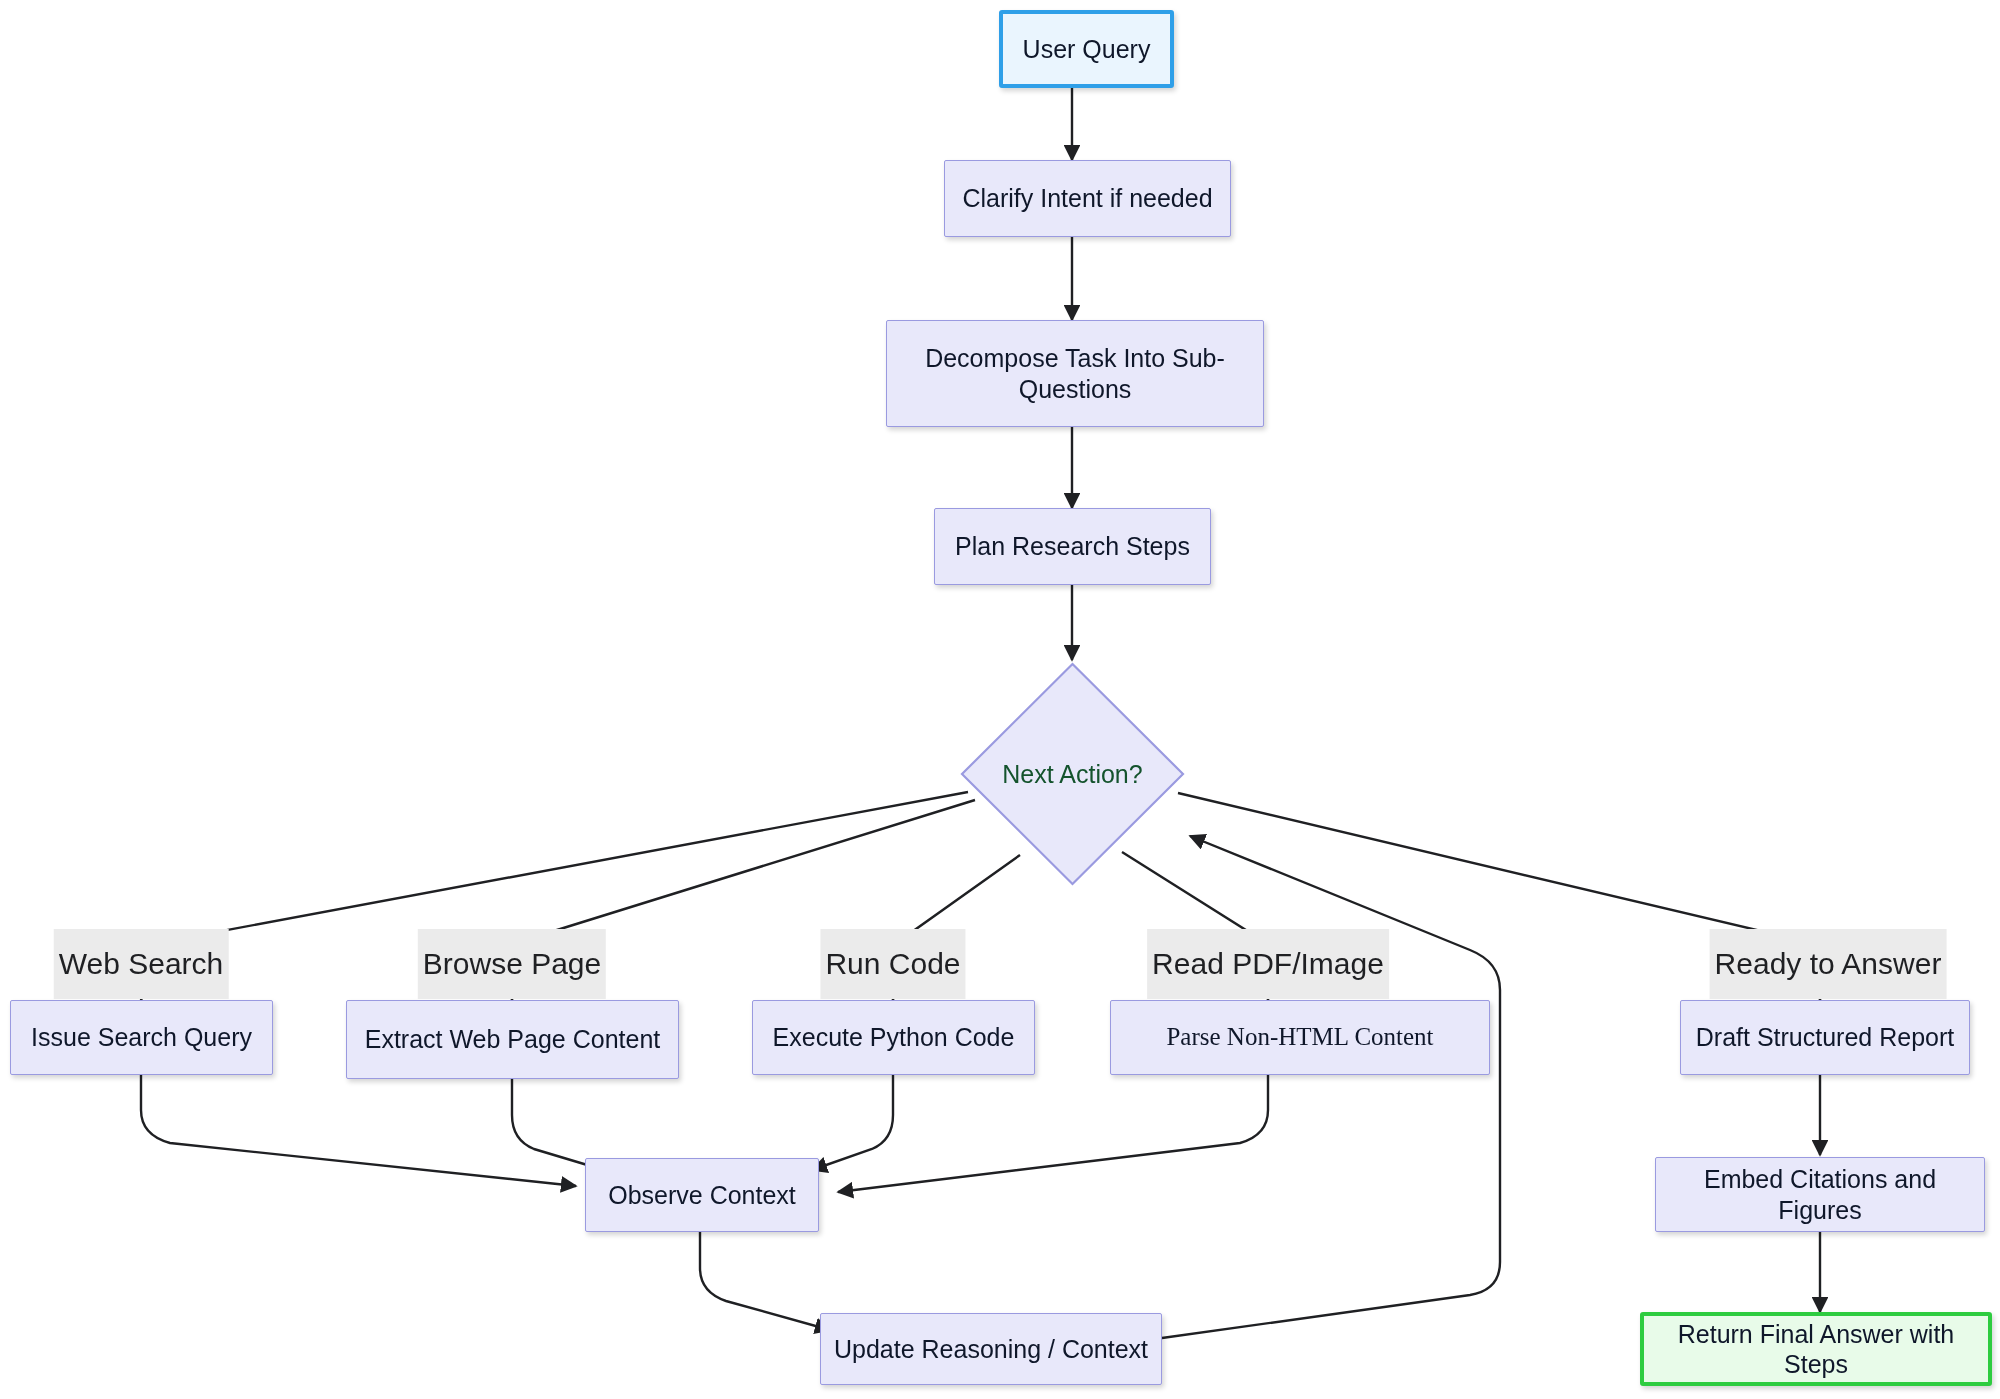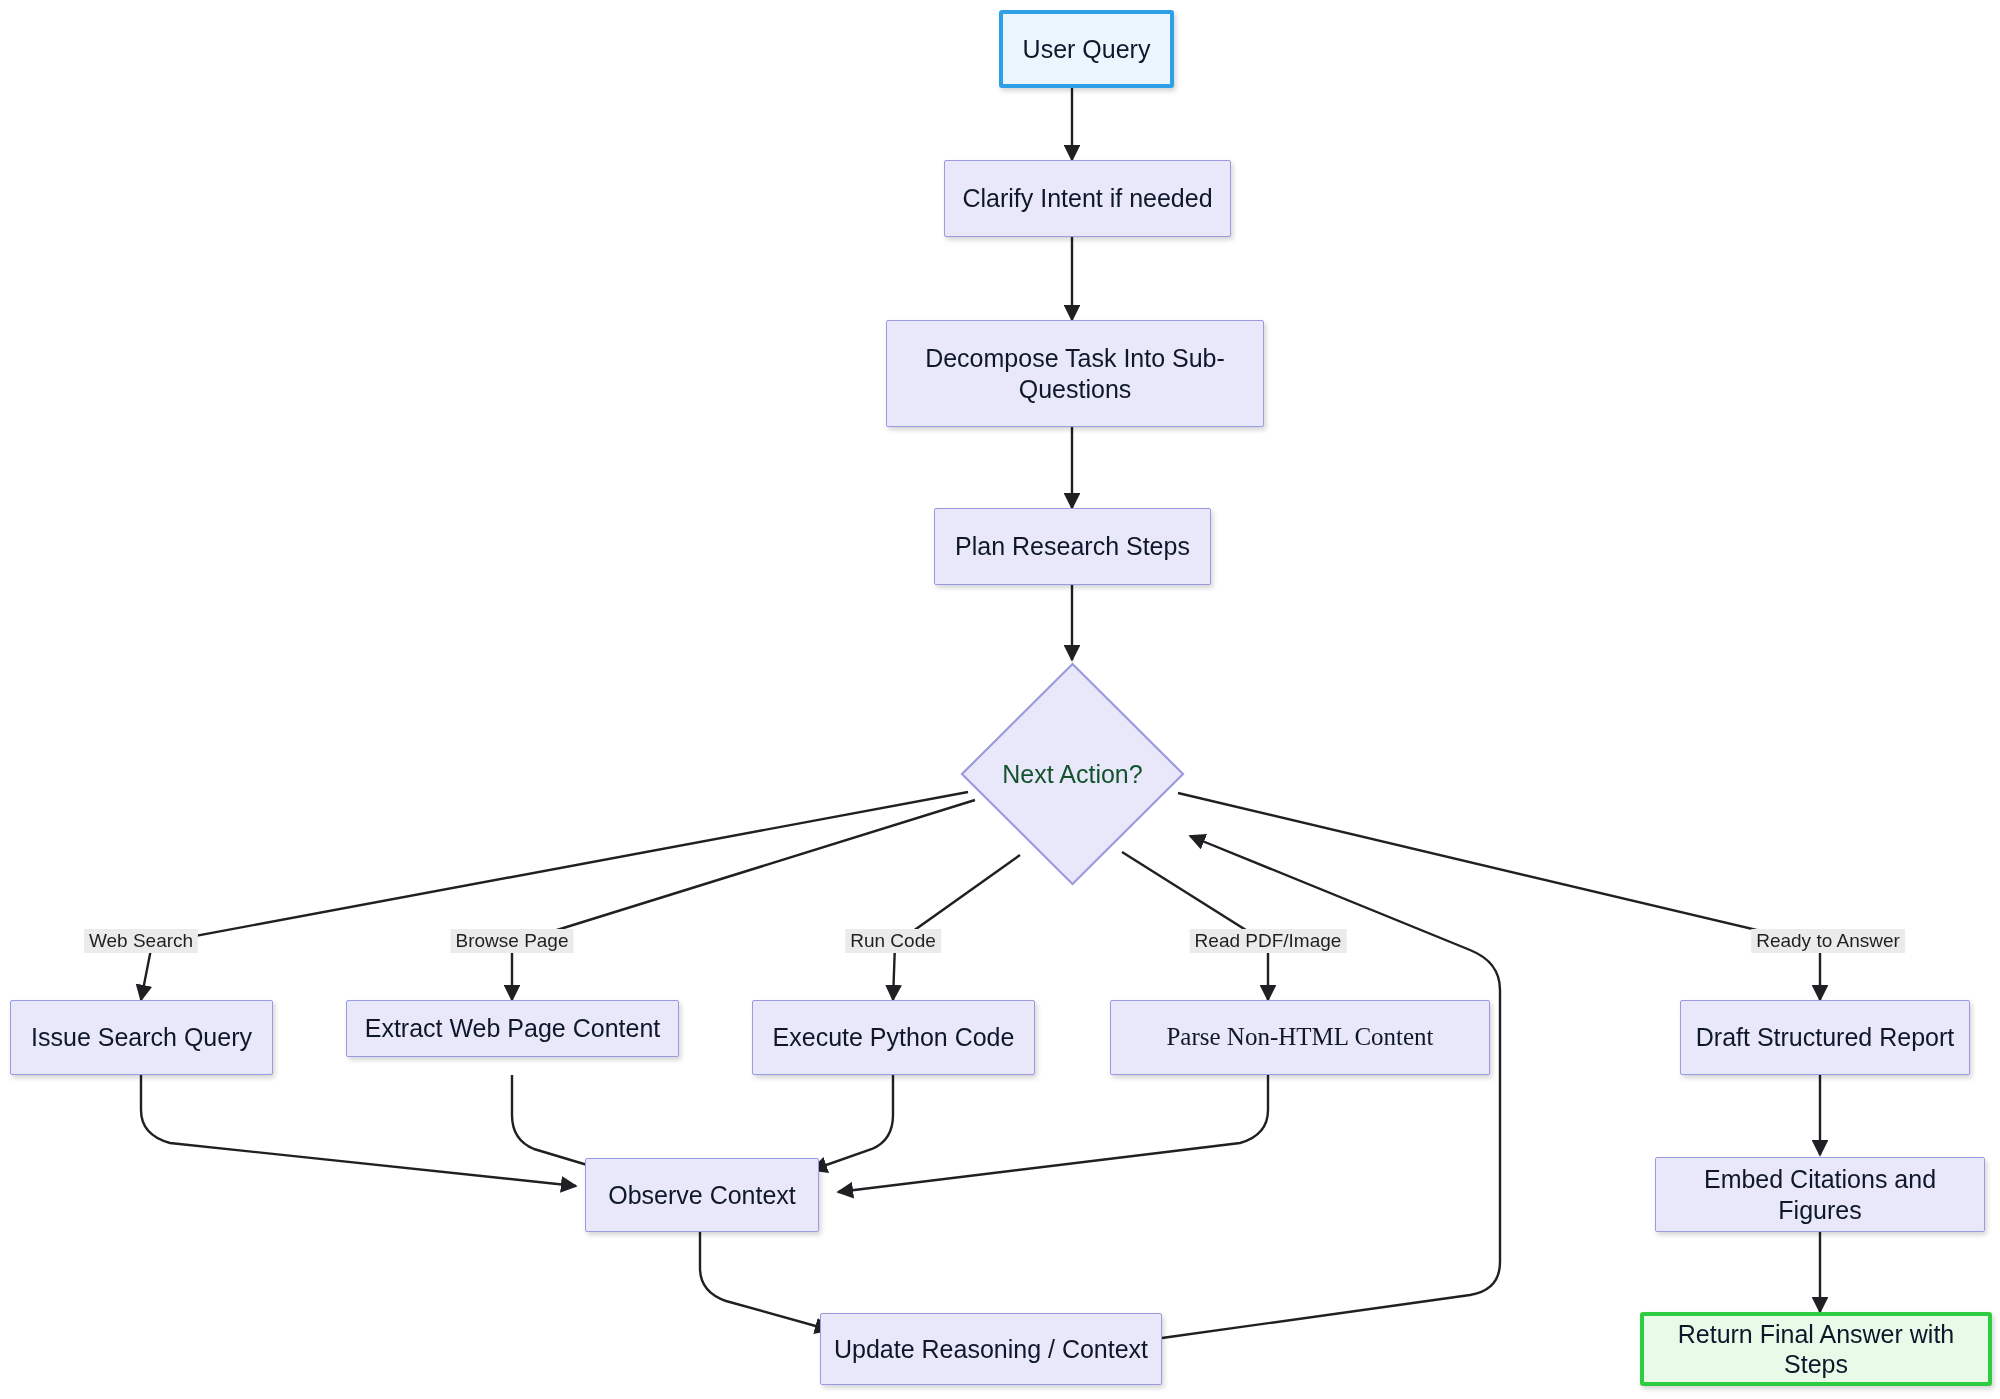--- a/index.html
+++ b/index.html
@@ -66,23 +66,23 @@
     z-index: 2;
     font-size: 25px;
     color: #14532d;
     white-space: nowrap;
     text-align: center;
   }
   .edge-label {
     position: absolute;
     background: #ebebeb;
     color: #1f2023;
-    font-size: 19px;
+    font-size: 30px;
     line-height: 1.25;
-    padding: 0 5px;
+    padding: 16px 5px;
     white-space: nowrap;
     transform: translateX(-50%);
   }
 </style>
 </head>
 <body>
 
 <div id="canvas">
 
   <svg id="edges" viewBox="0 0 2000 1399" xmlns="http://www.w3.org/2000/svg">
@@ -149,21 +149,21 @@
     <svg class="diamond-shape" viewBox="0 0 225 224" xmlns="http://www.w3.org/2000/svg">
       <polygon points="112.5,2 223,112 112.5,222 2,112" fill="#e8e8fa" stroke="#9a9ae0" stroke-width="2.2"></polygon>
     </svg>
     <span class="diamond-label">Next Action?</span>
   </div>
 
   <div class="node" style="left:10px; top:1000px; width:263px; height:75px;">
     <span>Issue Search Query</span>
   </div>
 
-  <div class="node" style="left:346px; top:1000px; width:333px; height:57px;">
+  <div class="node" style="left:346px; top:1000px; width:333px; height:79px;">
     <span>Extract Web Page Content</span>
   </div>
 
   <div class="node" style="left:752px; top:1000px; width:283px; height:75px;">
     <span>Execute Python Code</span>
   </div>
 
   <div class="node" style="left:1110px; top:1000px; width:380px; height:75px;font-family:Liberation Serif, serif;">
     <span>Parse Non-HTML Content</span>
   </div>

